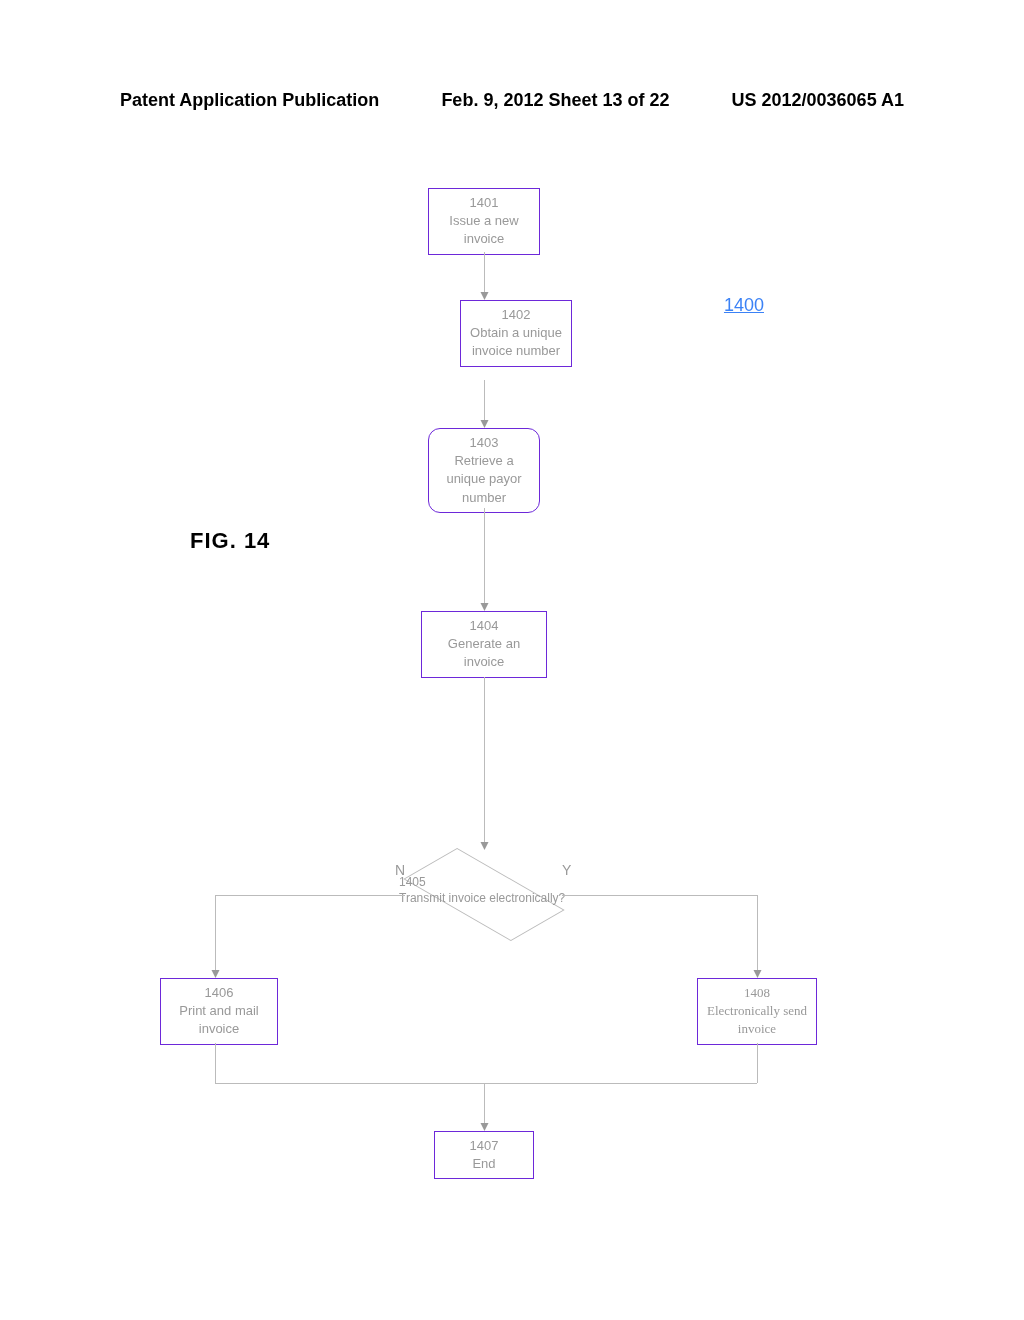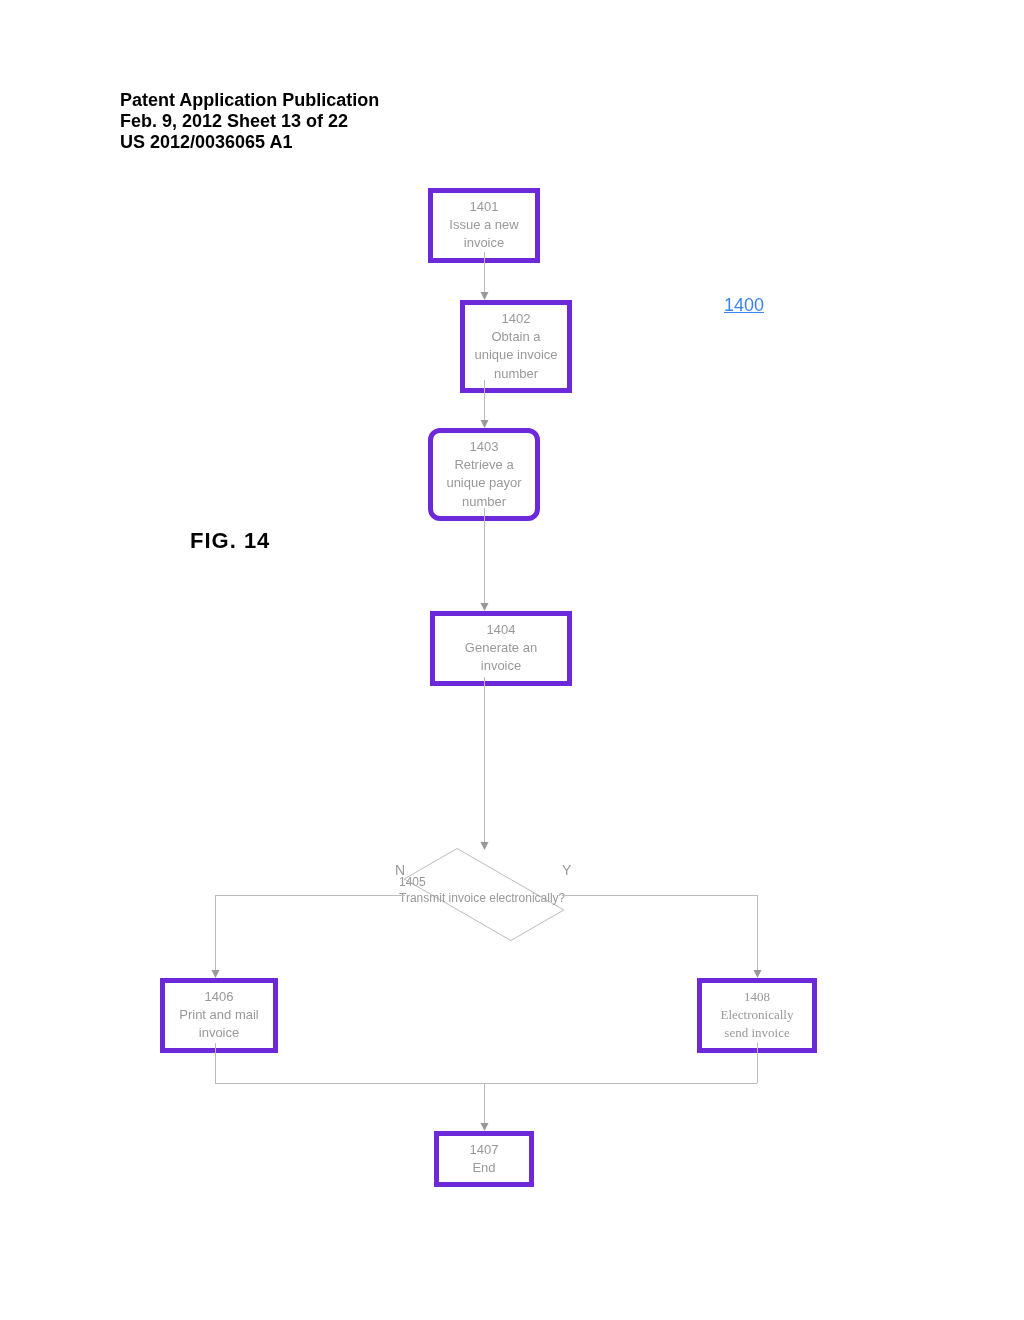--- a/index.html
+++ b/index.html
@@ -17,42 +17,41 @@
     .header {
       position: absolute;
       top: 90px;
       left: 0;
       right: 0;
       padding: 0 120px 0 120px;
       display: flex;
       justify-content: space-between;
       font-size: 18px;
       font-weight: bold;
-      flex-direction: column;
     }
     .figure-label {
       position: absolute;
       left: 190px;
       top: 485px;
       font-size: 22px;
       font-weight: bold;
       letter-spacing: 1px;
       margin-top: 43px;
     }
     .ref-number {
       position: absolute;
       right: 260px;
       top: 295px;
       font-size: 18px;
       color: #3b82f6;
       text-decoration: underline;
     }
     .box {
       position: absolute;
-      border: 5px solid #6d28d9;
+      border: 1px solid #6d28d9;
       background: white;
       text-align: center;
       font-size: 13px;
       color: #999;
       padding: 5px 8px;
       line-height: 1.4;
     }
     .box .num { display: block; }
     .diamond {
       position: absolute;
@@ -132,21 +131,21 @@
 <div class="arrow-down" style="left:484px; top:420px;"></div>
 
 <div class="box" style="left:428px; top:428px; width:112px;border-radius:12px;">
   <span class="num">1403</span>
   <span>Retrieve a unique payor number</span>
 </div>
 
 <div class="line vline" style="left:484px; top:508px; height:95px;"></div>
 <div class="arrow-down" style="left:484px; top:603px;"></div>
 
-<div class="box" style="left:421px; top:611px; width:142px;margin-left:9px;">
+<div class="box" style="left:421px; top:611px; width:126px;">
   <span class="num">1404</span>
   <span>Generate an invoice</span>
 </div>
 
 <div class="line vline" style="left:484px; top:677px; height:165px;"></div>
 <div class="arrow-down" style="left:484px; top:842px;"></div>
 
 <div class="diamond" style="left:484px; top:895px;">
   <div class="diamond-shape"></div>
   <div class="diamond-text">

